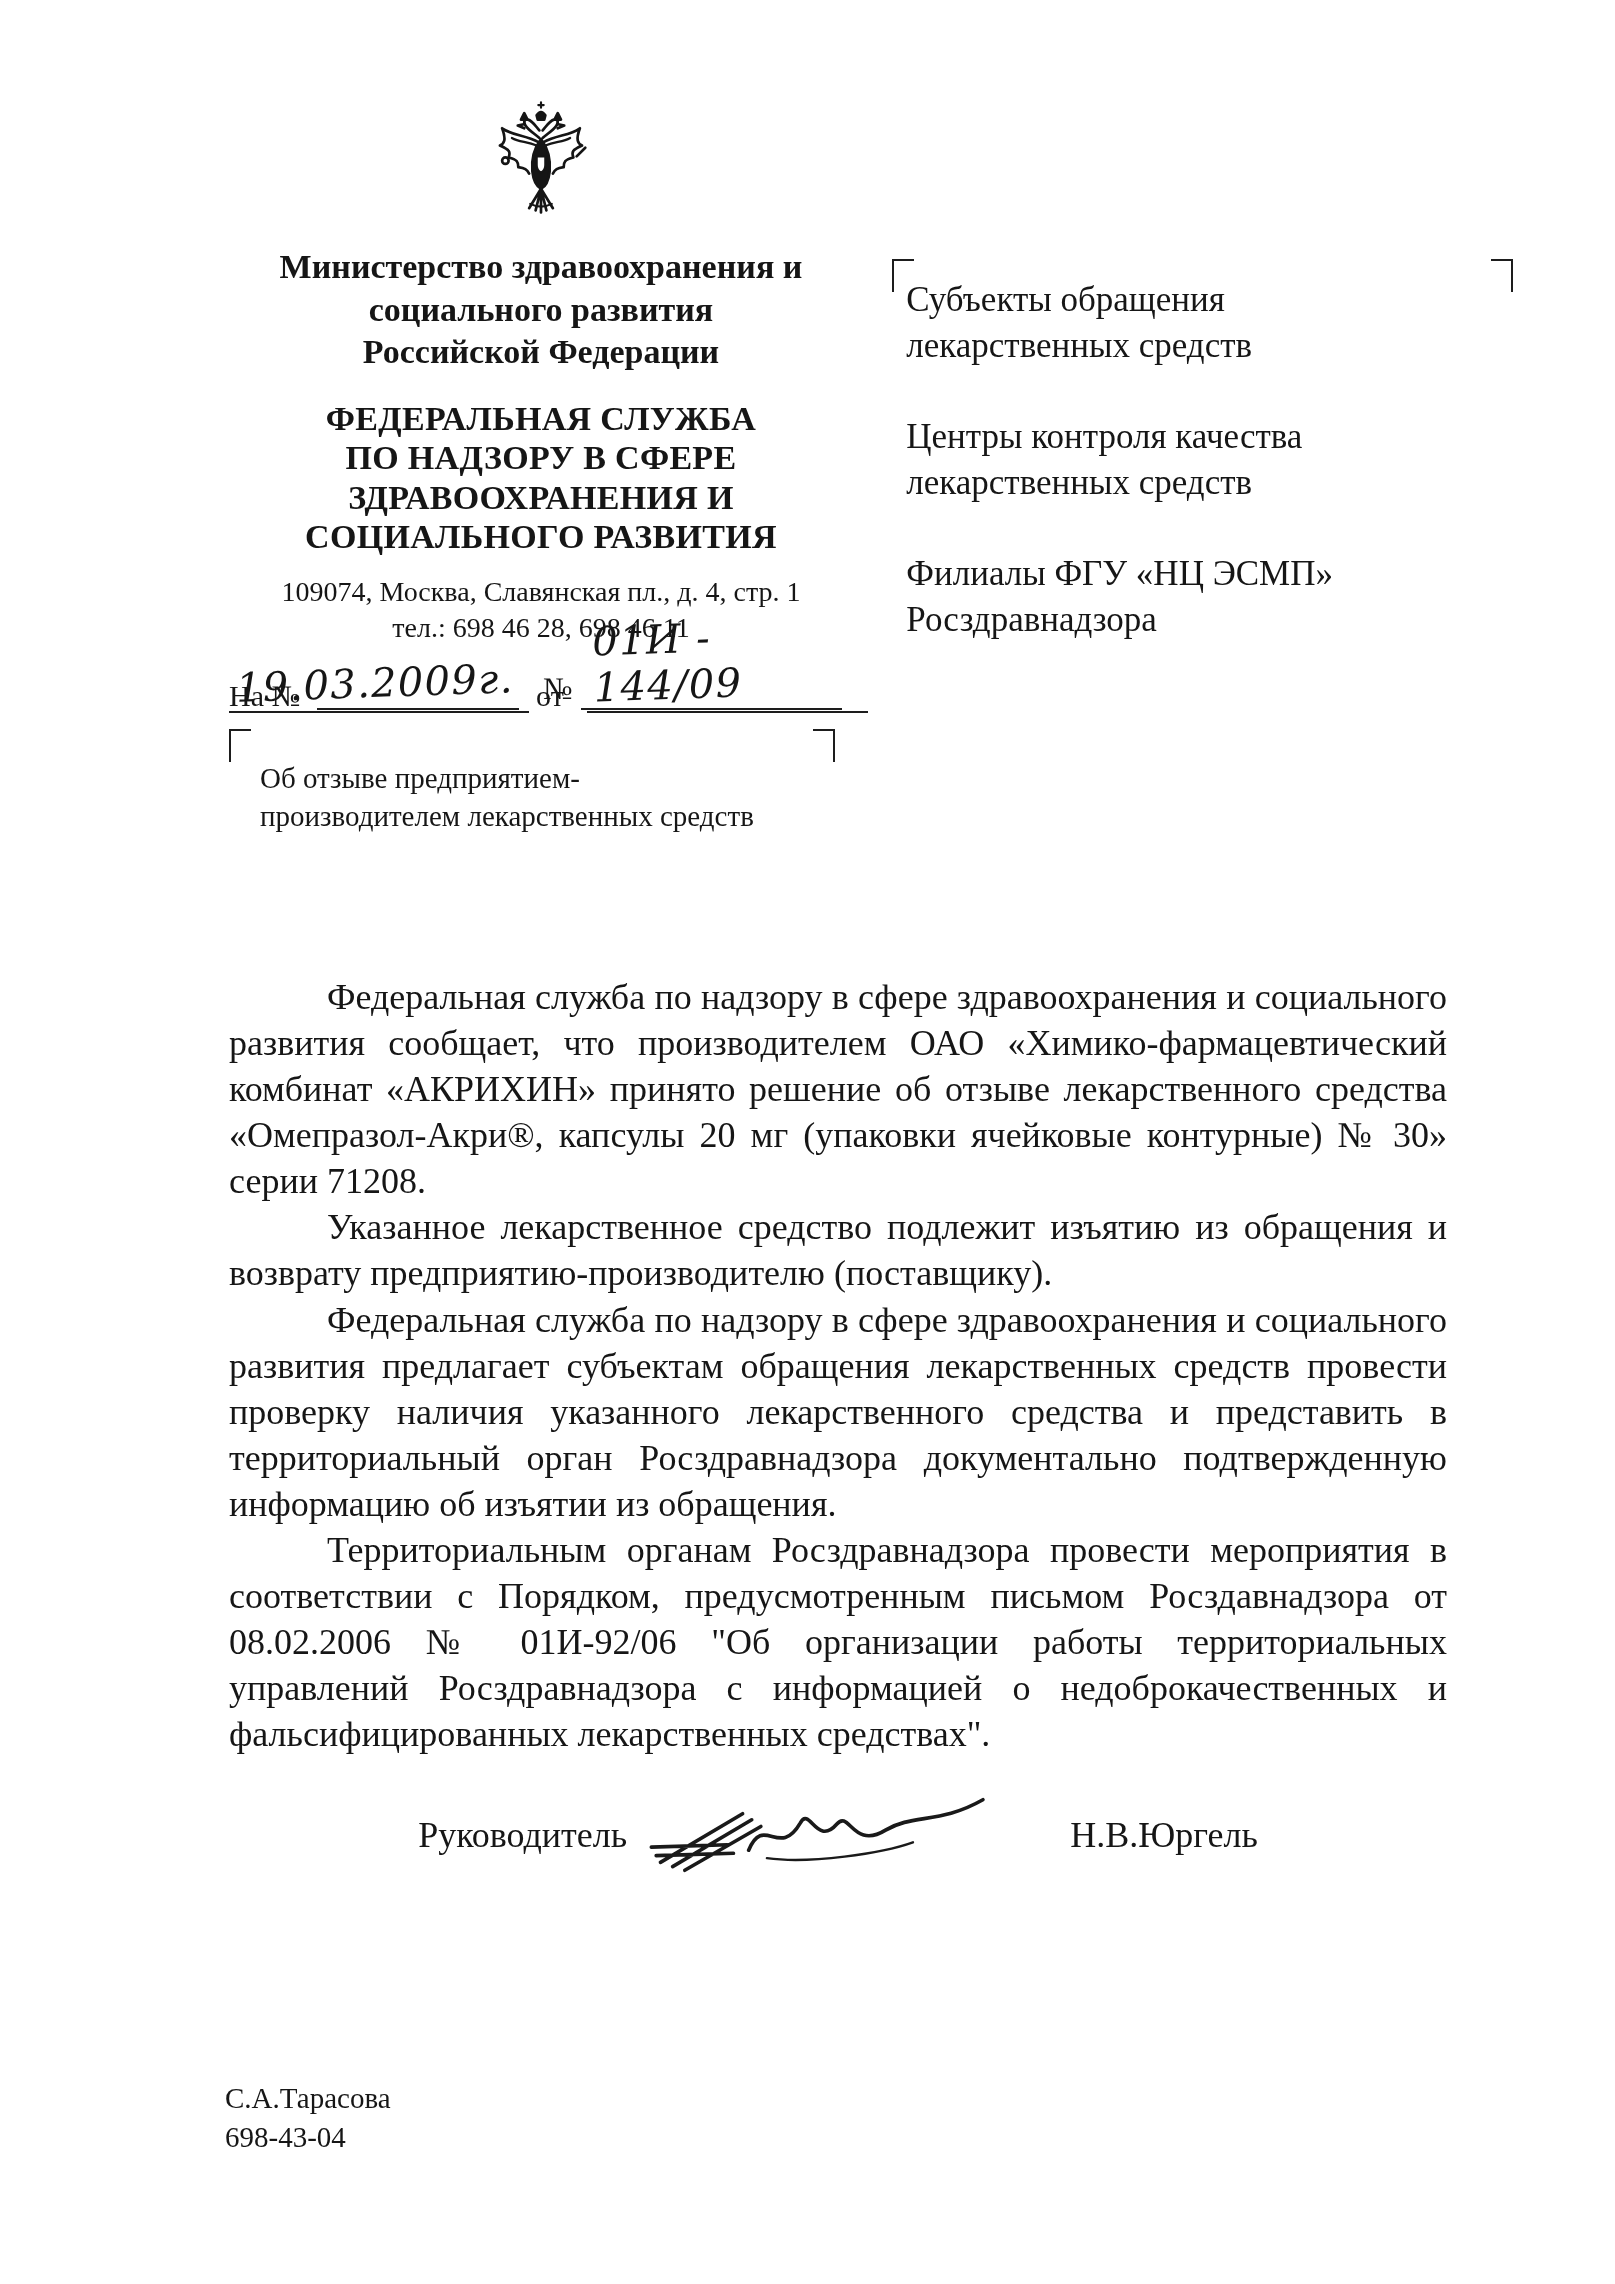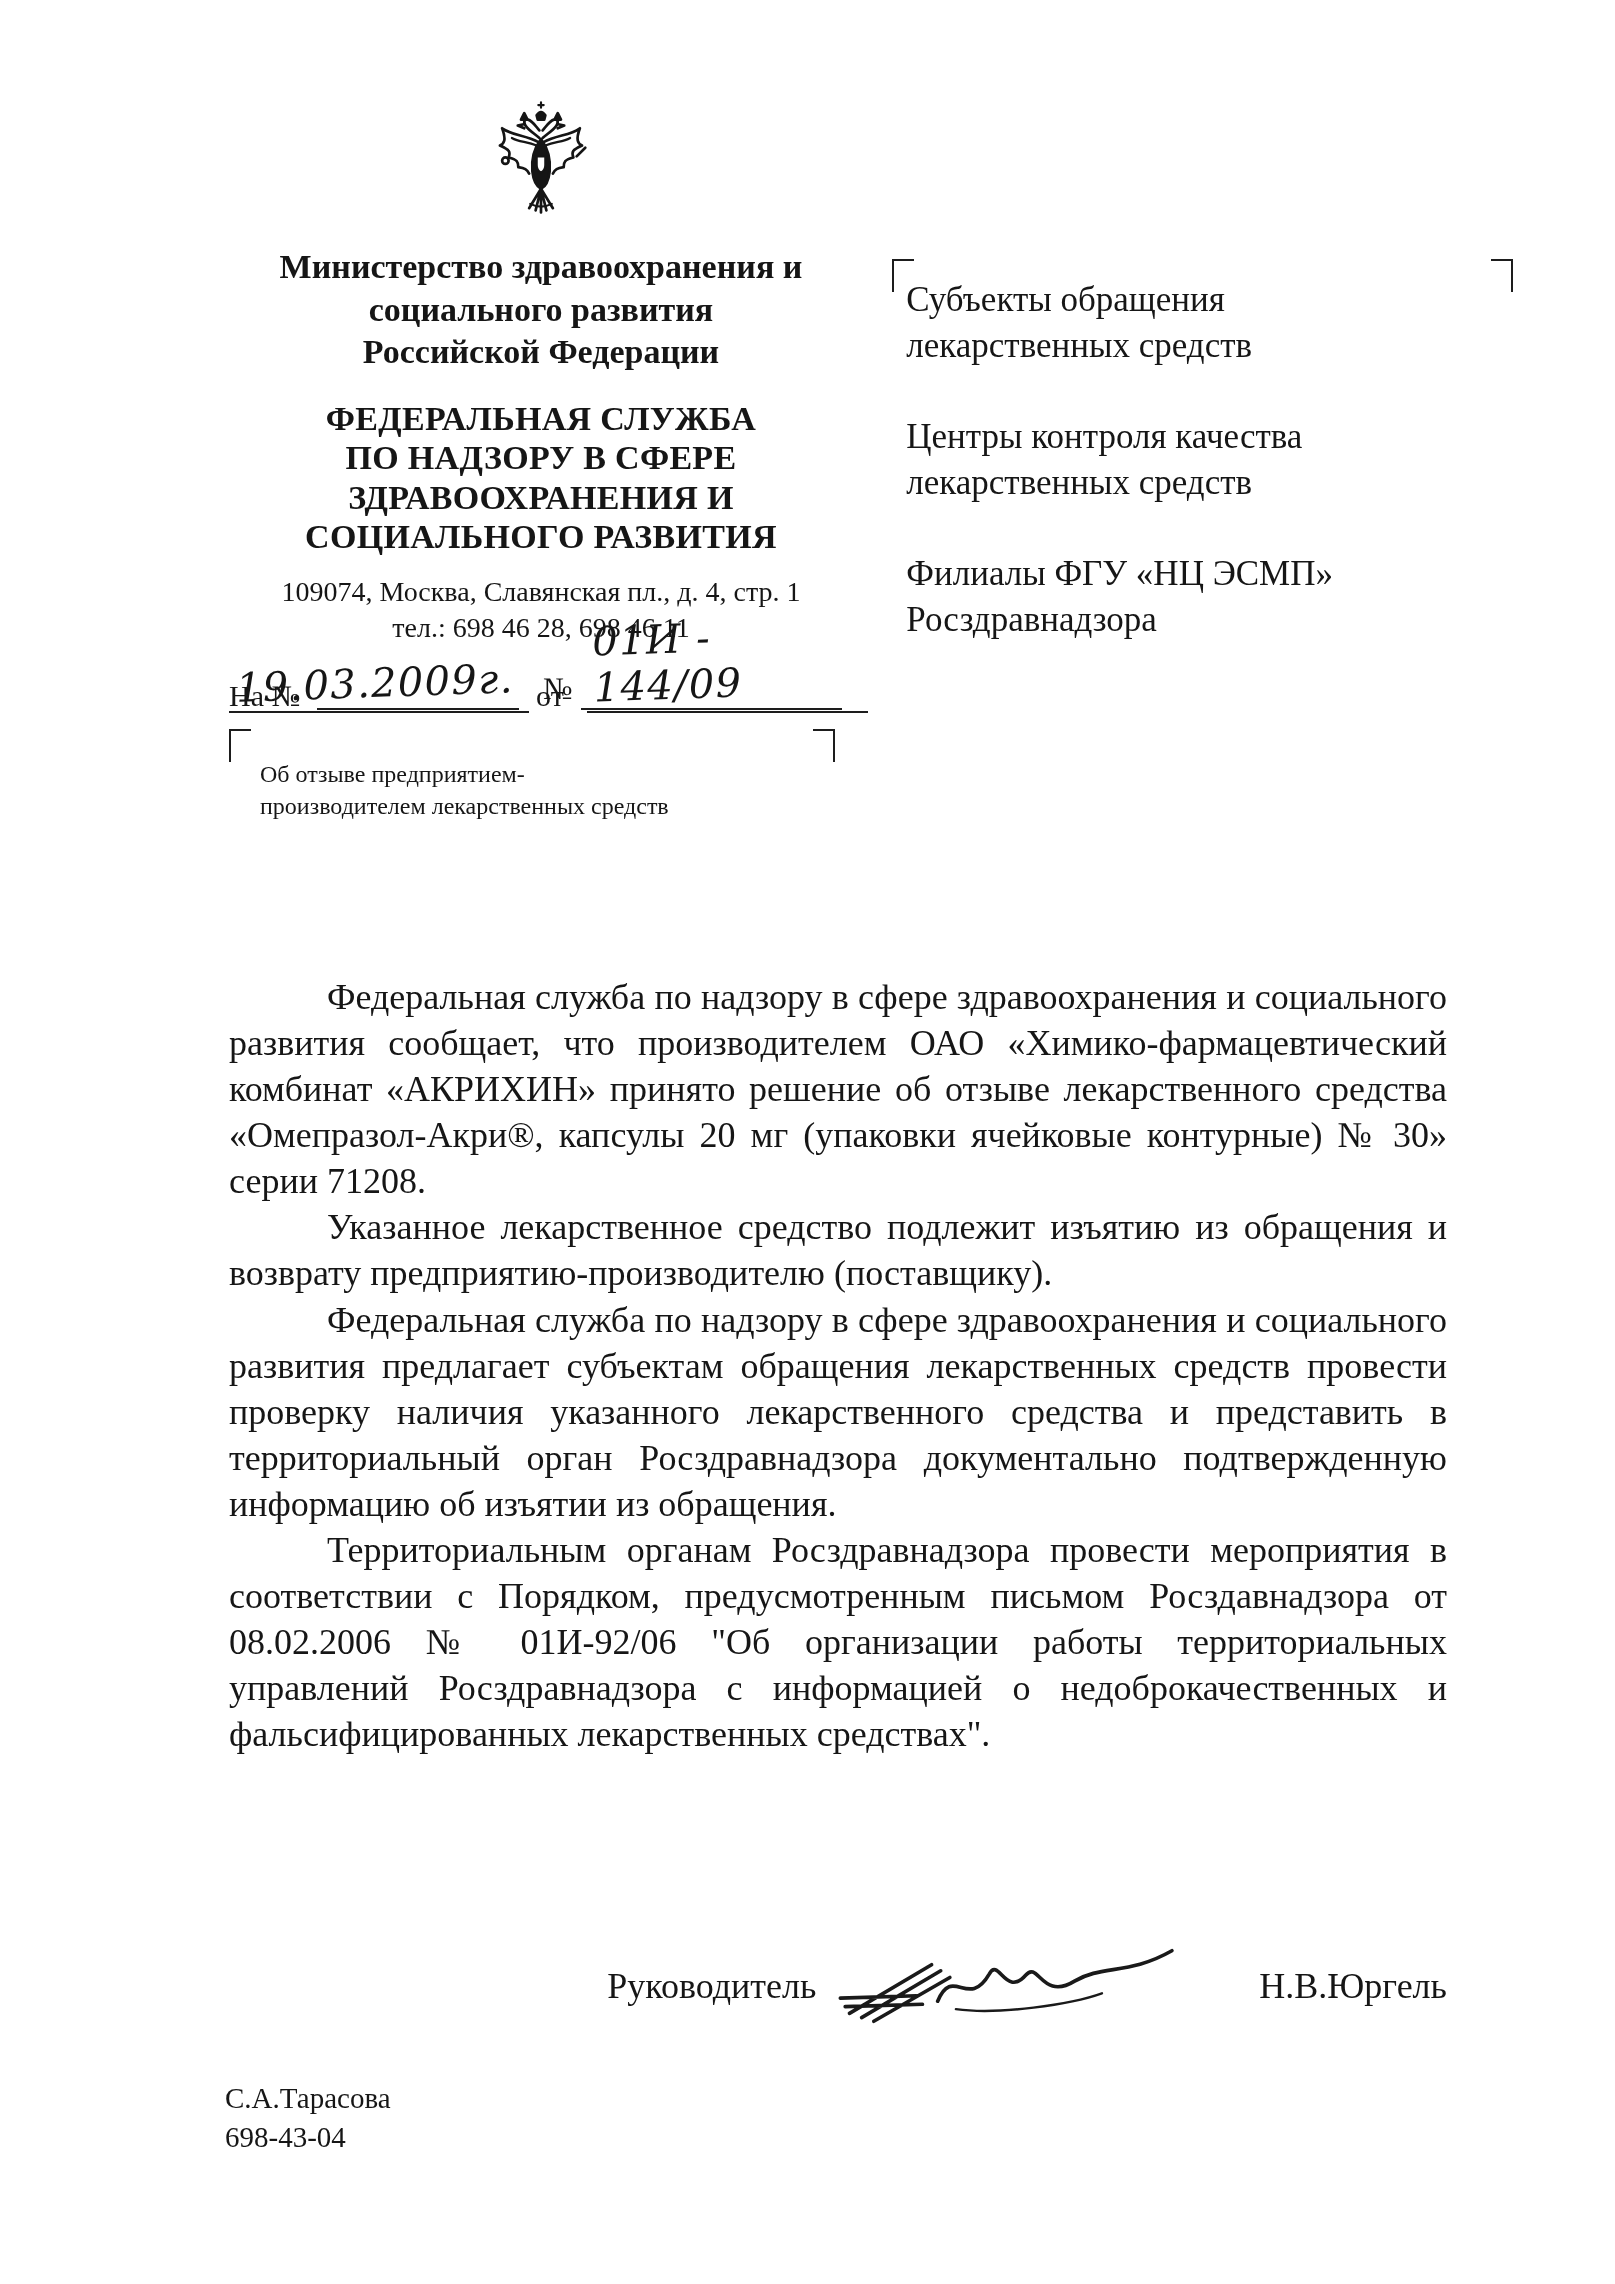--- a/index.html
+++ b/index.html
@@ -20,30 +20,30 @@
   .hw-wrap{border-bottom:2px solid #1d1d1d;padding:0 15.6px 5.2px 6.5px;}
   .hw{display:inline-block;font-family:"DejaVu Serif", serif;font-style:italic;font-size:40px;letter-spacing:1.3px;transform:rotate(-2deg);}
   .no-label{padding-bottom:6.5px;}
   .onno-line{position:absolute;left:229px;top:679px;width:639px;font-size:30px;display:flex;align-items:flex-start;gap:17px;}
   .blank{display:inline-block;border-bottom:2px solid #1d1d1d;height:29px;}
   
   .subject-block{position:absolute;left:229px;top:729px;width:606px;}
   .corner{position:absolute;width:19.6px;height:31px;border-top:2px solid #1d1d1d;}
   .corner.tl{left:0;top:0;border-left:2px solid #1d1d1d;}
   .corner.tr{right:0;top:0;border-right:2px solid #1d1d1d;}
-  .subject-text{padding:30px 0 0 31px;text-align:left;font-size:24px;line-height:1.32;white-space:pre-line;}
+  .subject-text{padding:30px 0 0 31px;text-align:left;font-size:29px;line-height:1.32;white-space:pre-line;}
   
   .right-col{position:absolute;left:892px;top:259px;width:621px;}
   .recipient{font-size:35px;line-height:1.3;white-space:pre-line;margin:0 0 46px 14.3px;}
   .recipient:first-of-type{margin-top:18px;}
   
   .body{position:absolute;left:229px;top:974px;width:1218px;}
   .body p{margin:0;font-size:36px;line-height:1.28;text-align:justify;text-indent:98px;}
   
-  .sign-row{position:absolute;left:229px;top:1934px;width:1218px;display:flex;align-items:center;justify-content:flex-end;font-family:Liberation Serif, serif;}
+  .sign-row{position:absolute;left:229px;top:1783px;width:1218px;display:flex;align-items:center;justify-content:center;font-family:Liberation Serif, serif;}
   .sign-title,.sign-name{font-size:36px;}
   .signature-svg{width:365px;height:104px;margin-right:78px;}
   
   .footer{position:absolute;left:225px;top:2079px;font-size:29px;line-height:1.35;}
 </style>
 </head>
 <body>
 
 <div class="page">
 

